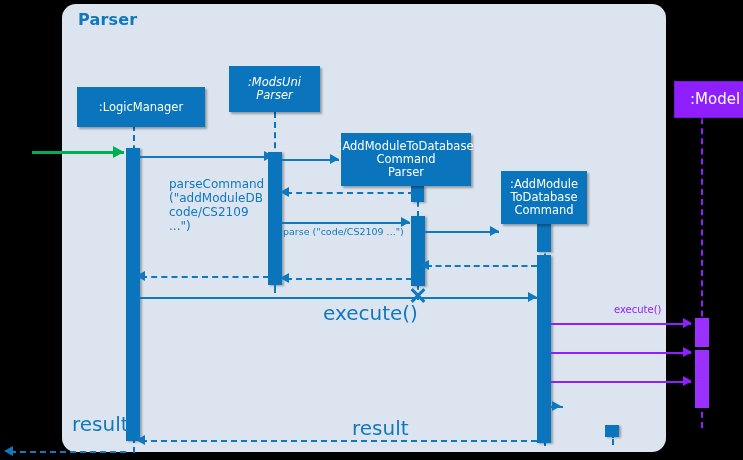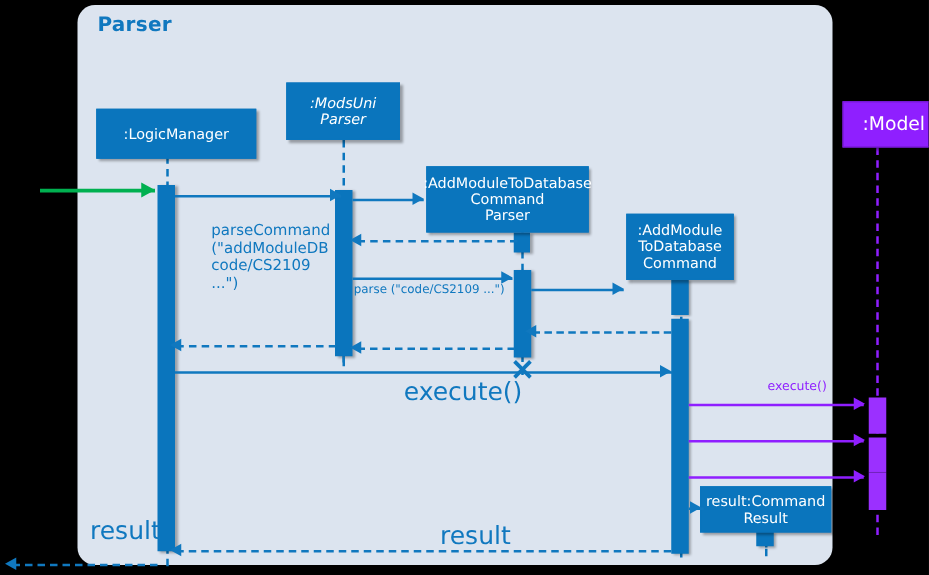--- a/index.html
+++ b/index.html
@@ -104,24 +104,20 @@
   <div class="pbox" style="left:501px;top:171px;width:86px;height:53px;white-space:pre-line;">
     <span>:AddModule
 ToDatabase
 Command</span>
   </div>
 
   <div class="pbox model" style="left:661px;top:81px;width:82px;height:37px;margin-left:13px;">
     <span>:Model</span>
   </div>
 
-  <div class="pbox" style="left:560px;top:389px;width:105px;height:37px;white-space:pre-line;">
-    <span>result:Command
-Result</span>
-  </div>
 
   <div class="msg green" style="left:32px;top:151px;width:92px;"></div>
   <div class="ah r green" style="left:113px;top:146px;"></div>
 
   <div class="msg" style="left:140px;top:156px;width:133px;"></div>
   <div class="ah r" style="left:264px;top:151px;"></div>
   <div class="lbl" style="left:141px;top:177px;padding-left:28px;">parseCommand
 ("addModuleDB
 code/CS2109
 ...")</div>

